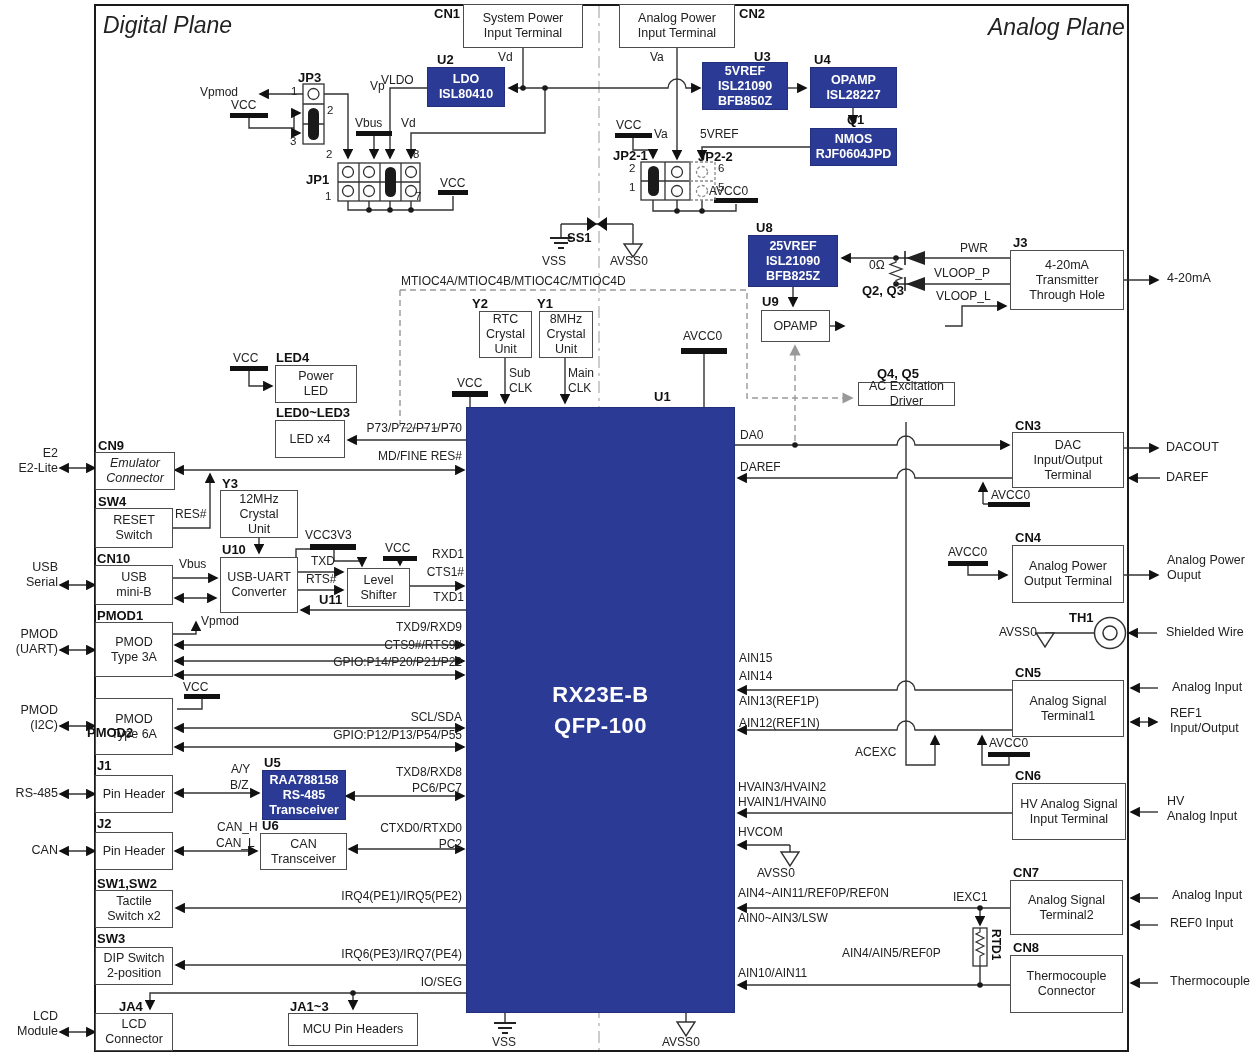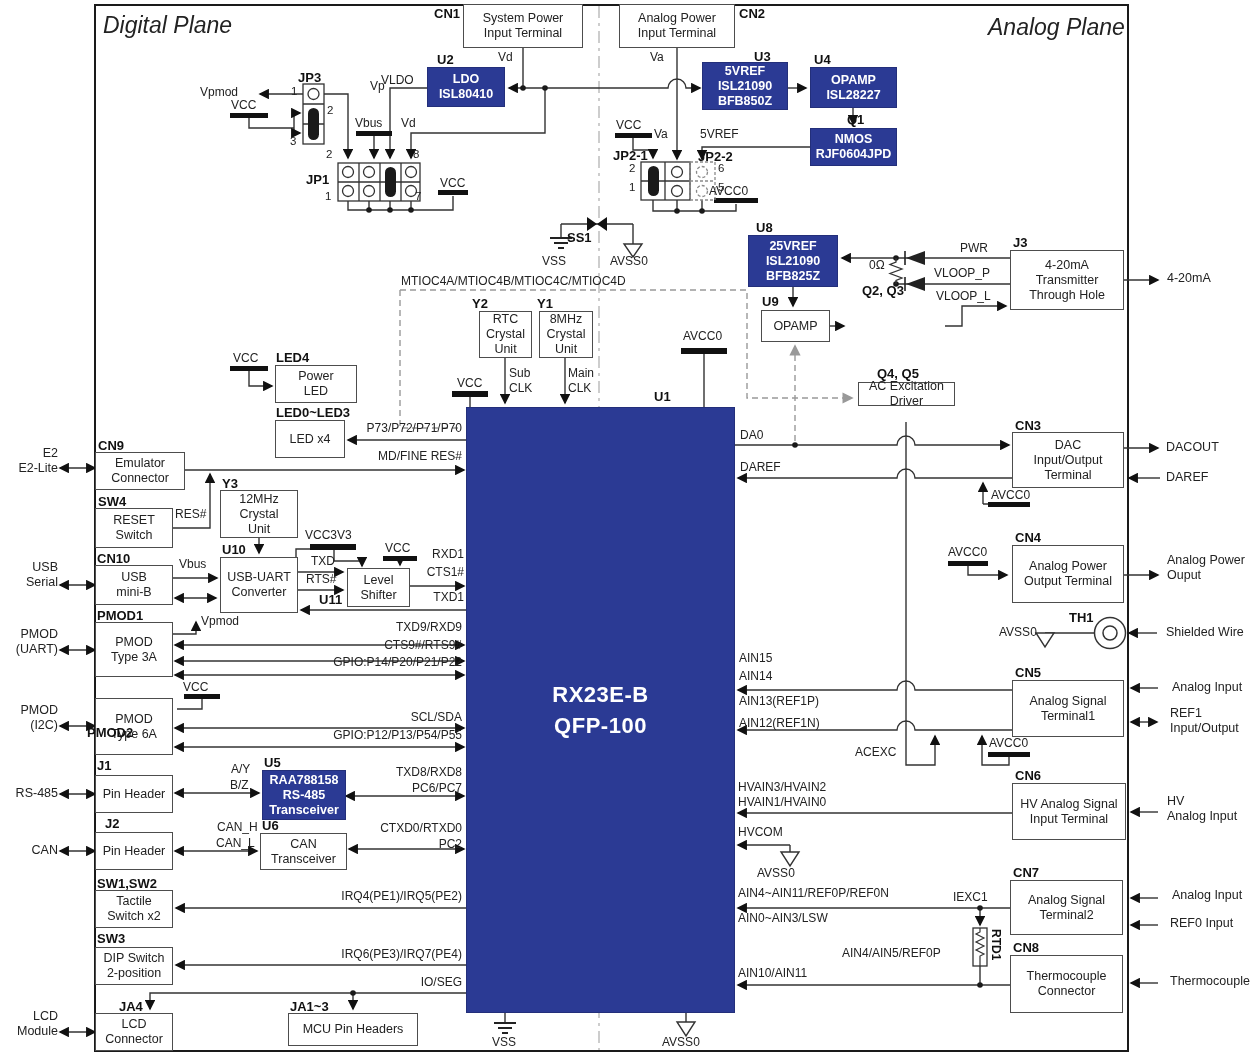--- a/index.html
+++ b/index.html
@@ -275,21 +275,21 @@
 <span class="ref" style="left:472px;top:296px;">Y2</span>
 <div class="box" style="left:539px;top:311px;width:54px;height:47px;">8MHz
 Crystal
 Unit</div>
 <span class="ref" style="left:537px;top:296px;">Y1</span>
 <div class="box" style="left:275px;top:365px;width:82px;height:38px;">Power
 LED</div>
 <span class="ref" style="left:276px;top:350px;">LED4</span>
 <div class="box" style="left:275px;top:420px;width:70px;height:38px;">LED x4</div>
 <span class="ref" style="left:276px;top:405px;">LED0~LED3</span>
-<div class="box" style="left:95px;top:452px;width:90px;height:38px;">Emulator
+<div class="box" style="left:95px;top:452px;width:80px;height:38px;font-style:italic;">Emulator
 Connector</div>
 <span class="ref" style="left:98px;top:438px;">CN9</span>
 <div class="box" style="left:95px;top:508px;width:78px;height:40px;">RESET
 Switch</div>
 <span class="ref" style="left:98px;top:494px;">SW4</span>
 <div class="box" style="left:220px;top:490px;width:78px;height:48px;">12MHz
 Crystal
 Unit</div>
 <span class="ref" style="left:222px;top:476px;">Y3</span>
 <div class="box" style="left:95px;top:565px;width:78px;height:40px;">USB
@@ -307,21 +307,21 @@
 <div class="box" style="left:95px;top:698px;width:78px;height:57px;">PMOD
 Type 6A</div>
 <span class="ref" style="left:87px;top:684px;margin-top:41px;">PMOD2</span>
 <div class="box" style="left:95px;top:775px;width:78px;height:38px;">Pin Header</div>
 <span class="ref" style="left:97px;top:758px;">J1</span>
 <div class="box ic" style="left:262px;top:770px;width:84px;height:50px;">RAA788158
 RS-485
 Transceiver</div>
 <span class="ref" style="left:264px;top:755px;">U5</span>
 <div class="box" style="left:95px;top:832px;width:78px;height:38px;">Pin Header</div>
-<span class="ref" style="left:97px;top:816px;margin-left:8px;">J2</span>
+<span class="ref" style="left:97px;top:816px;">J2</span>
 <div class="box" style="left:260px;top:833px;width:87px;height:37px;">CAN
 Transceiver</div>
 <span class="ref" style="left:262px;top:818px;">U6</span>
 <div class="box" style="left:95px;top:890px;width:78px;height:38px;">Tactile
 Switch x2</div>
 <span class="ref" style="left:97px;top:876px;">SW1,SW2</span>
 <div class="box" style="left:95px;top:947px;width:78px;height:38px;">DIP Switch
 2-position</div>
 <span class="ref" style="left:97px;top:931px;">SW3</span>
 <div class="box" style="left:95px;top:1013px;width:78px;height:38px;">LCD

